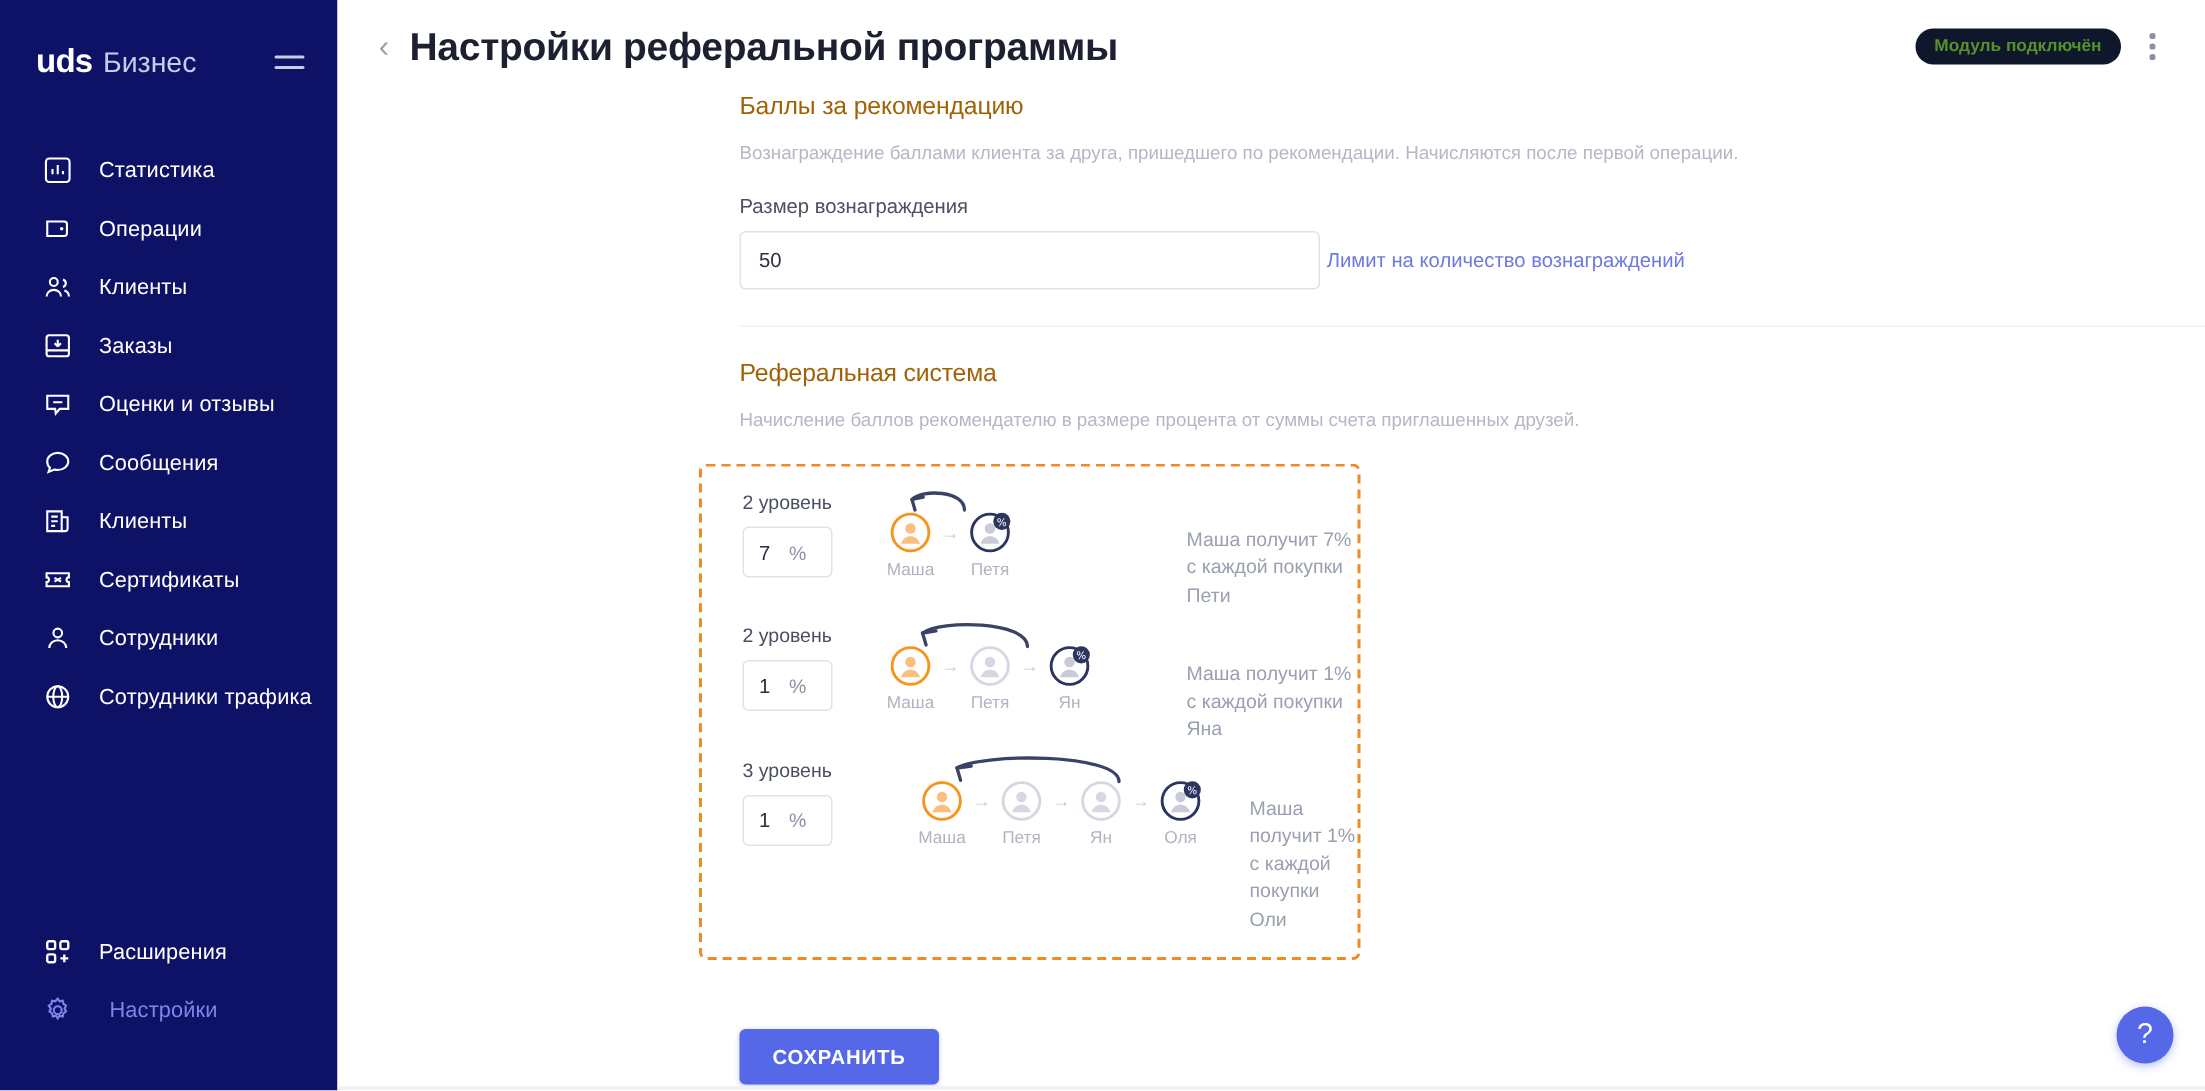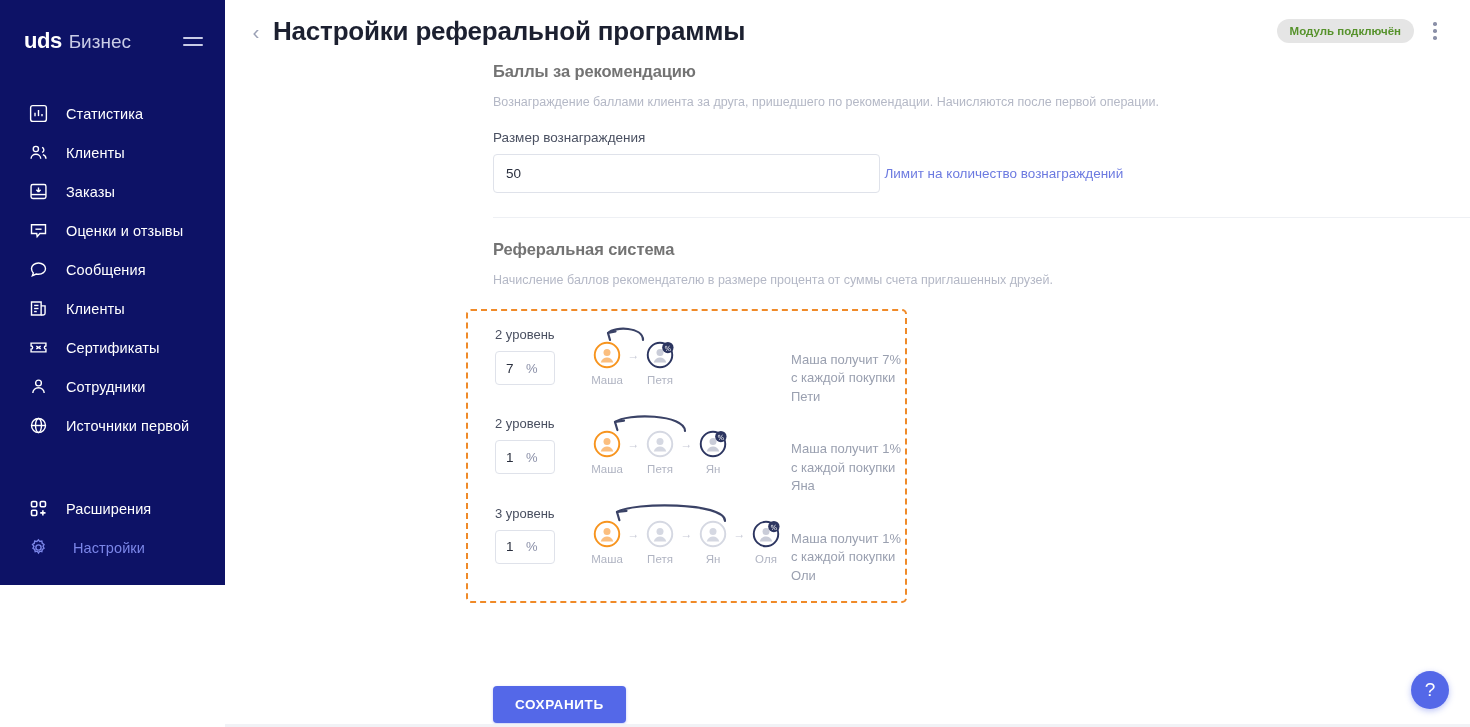--- a/index.html
+++ b/index.html
@@ -6,21 +6,21 @@
   html, body {
     width: 1470px; height: 727px;
     overflow: hidden;
     background: #ffffff;
     font-family: "Liberation Sans", "DejaVu Sans", sans-serif;
   }
   #app { position: relative; width: 1470px; height: 727px; display: flex; }
 
   
   .sidebar {
-    width: 225px; height: 585px;
+    width: 225px; height: 727px;
     background: #0d1266;
     flex: 0 0 225px;
     position: relative;
     color: #ffffff;
   }
   .brand-row {
     display: flex; align-items: center;
     height: 82px;
     padding: 0 22px 0 24px;
     justify-content: space-between;
@@ -37,52 +37,52 @@
     height: 39px; padding: 0 28px;
     cursor: pointer;
     color: #ffffff;
   }
   .nav-item .ico { width: 21px; height: 21px; flex: 0 0 21px; display:flex; align-items:center; justify-content:center; }
   .nav-item .ico svg { width: 21px; height: 21px; display: block; }
   .nav-label { font-size: 14.5px; letter-spacing: .1px; white-space: nowrap; }
   .nav-item.active { color: #7b86e8; gap: 24px; }
   .nav-item.active .ico svg { stroke: #7b86e8; }
 
-  .nav-bottom { position: absolute; bottom: 18px; left: 0; right: 0; }
+  .nav-bottom { position: absolute; bottom: 34px; left: 0; right: 0; }
 
   
   .main { flex: 1 1 auto; position: relative; height: 727px; background: #ffffff; overflow: hidden; }
 
   .topbar {
     height: 62px; display: flex; align-items: center;
     padding: 0 24px 0 18px;
     position: relative;
   }
   .back-chevron {
     width: 26px; height: 30px; display: flex; align-items: center; justify-content: center;
     cursor: pointer; color: #9aa0b5; font-size: 21px; line-height: 1; font-weight: 300;
     margin-right: 4px;
   }
   .page-title {
     font-size: 26px; font-weight: 600; color: #1c2030; letter-spacing: -0.2px;
   }
   .topbar-right { margin-left: auto; display: flex; align-items: center; gap: 10px; }
   .module-badge {
-    background: #e5e5e5; color: #56922b;
+    background: #0f172a; color: #56922b;
     font-size: 11.5px; font-weight: bold;
     padding: 6px 13px; border-radius: 12px;
     white-space: nowrap;
   }
   .kebab { width: 22px; height: 30px; display: flex; flex-direction: column; align-items: center;
            justify-content: center; gap: 3.5px; cursor: pointer; }
   .kebab i { width: 3.5px; height: 3.5px; border-radius: 50%; background: #8b90a8; display: block; }
 
   .content { padding: 0 0 0 268px; position: relative; }
 
-  .sec-title { font-size: 16.5px; font-weight: bold; color: #737373; letter-spacing: -0.1px; }
+  .sec-title { font-size: 16.5px; font-weight: normal; color: #a16207; letter-spacing: -0.1px; }
   .sec-desc { font-size: 12.5px; color: #b4b8c6; margin-top: 14px; }
 
   .field-label { font-size: 13.5px; color: #4a5061; margin-top: 21px; }
   .text-input {
     margin-top: 9px;
     width: 387px; height: 39px;
     border: 1px solid #dfe2ea; border-radius: 4px;
     background: #fff;
     font-size: 13.5px; color: #2a2f3e;
     padding: 0 12px;
@@ -100,21 +100,21 @@
 
   
   .levels-box {
     margin-top: 22px; margin-left: -27px;
     width: 441px;
     border: 2px dashed #f08a28;
     border-radius: 5px;
     padding: 12px 0 16px 27px;
   }
   .level-row { display: flex; align-items: flex-start; margin-bottom: 6px; }
-  .level-row:last-child { margin-bottom: 0; }
+  .level-row:last-child { margin-bottom: 0; gap: 21px; }
   .level-left { width: 92px; flex: 0 0 92px; padding-top: 4px; }
   .level-name { font-size: 13px; color: #4a5061; }
   .pct-input-wrap {
     margin-top: 9px;
     width: 60px; height: 34px;
     border: 1px solid #dfe2ea; border-radius: 4px;
     display: flex; align-items: center;
     background: #fff;
   }
   .pct-input {
@@ -185,20 +185,29 @@
               <line x1="8" y1="15" x2="8" y2="11"></line>
               <line x1="12" y1="15" x2="12" y2="8"></line>
               <line x1="16" y1="15" x2="16" y2="12.5"></line>
             </svg>
           </span>
         <span class="nav-label">Статистика</span>
       </div>
       <div class="nav-item">
         <span class="ico">
             <svg viewBox="0 0 24 24" fill="none" stroke="#fff" stroke-width="1.6">
+              <path d="M4 6.5h13a2 2 0 0 1 2 2v7a2 2 0 0 1-2 2H4z"></path>
+              <circle cx="15" cy="12" r="1.3" fill="#fff" stroke="none"></circle>
+            </svg>
+          </span>
+        <span class="nav-label">Операции</span>
+      </div>
+      <div class="nav-item">
+        <span class="ico">
+            <svg viewBox="0 0 24 24" fill="none" stroke="#fff" stroke-width="1.6">
               <circle cx="9" cy="8" r="3"></circle>
               <path d="M3.5 19c0-3 2.5-5 5.5-5s5.5 2 5.5 5"></path>
               <path d="M16 6.2a2.9 2.9 0 0 1 0 5.6"></path>
               <path d="M17 14.4c2 .6 3.5 2.3 3.5 4.6"></path>
             </svg>
           </span>
         <span class="nav-label">Клиенты</span>
       </div>
       <div class="nav-item">
         <span class="ico">
@@ -258,21 +267,21 @@
         <span class="nav-label">Сотрудники</span>
       </div>
       <div class="nav-item">
         <span class="ico">
             <svg viewBox="0 0 24 24" fill="none" stroke="#fff" stroke-width="1.6">
               <circle cx="12" cy="12" r="8"></circle>
               <ellipse cx="12" cy="12" rx="3.4" ry="8"></ellipse>
               <line x1="4" y1="12" x2="20" y2="12"></line>
             </svg>
           </span>
-        <span class="nav-label">Источники первой</span>
+        <span class="nav-label">Сотрудники трафика</span>
       </div>
     </nav>
 
     <div class="nav-bottom">
       <div class="nav-item">
         <span class="ico">
             <svg viewBox="0 0 24 24" fill="none" stroke="#fff" stroke-width="1.8">
               <rect x="4" y="4" width="6" height="6" rx="1.4"></rect>
               <rect x="14" y="4" width="6" height="6" rx="1.4"></rect>
               <rect x="4" y="14" width="6" height="6" rx="1.4"></rect>

